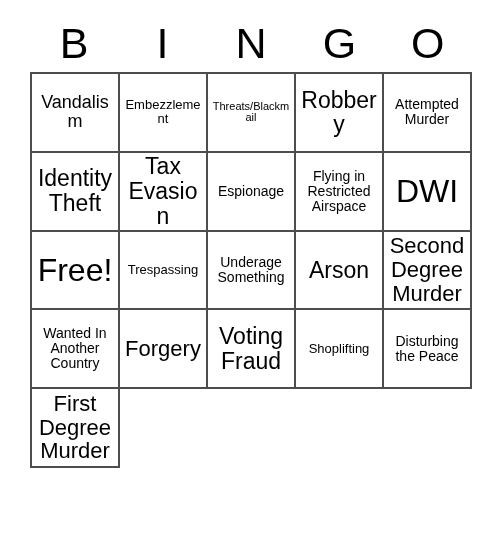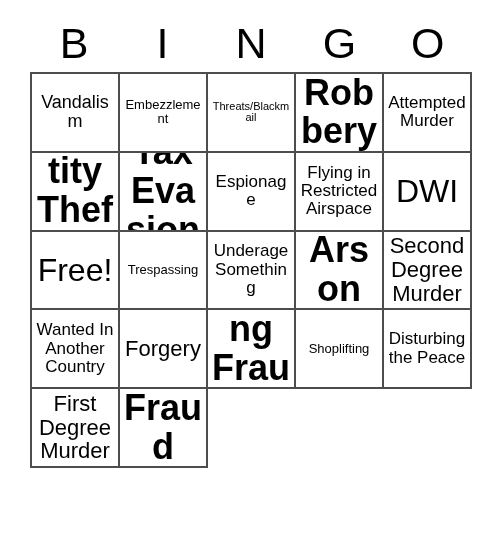--- a/index.html
+++ b/index.html
@@ -71,24 +71,24 @@
   .cell-text {
     display: block;
     width: 100%;
     line-height: 1.08;
     color: #000000;
     word-wrap: break-word;
   }
   
   .fs-xs  { font-size: 11px; }
   .fs-s   { font-size: 13px; }
-  .fs-m   { font-size: 17px; }
+  .fs-m   { font-size: 14px; }
   .fs-l   { font-size: 18px; }
   .fs-xl  { font-size: 22px; }
-  .fs-xxl { font-size: 36px; font-weight: bold; }
+  .fs-xxl { font-size: 23px; }
   .fs-huge{ font-size: 32px; }
 </style>
 </head>
 <body>
 
 <div id="card-root">
 
   <div id="bingo-header">
     <div class="header-letter">B</div>
     <div class="header-letter">I</div>
@@ -154,18 +154,15 @@
       </div>
       <div class="bingo-cell">
         <span class="cell-text fs-s">Shoplifting</span>
       </div>
       <div class="bingo-cell">
         <span class="cell-text fs-m">Disturbing the Peace</span>
       </div>
       <div class="bingo-cell">
         <span class="cell-text fs-xl">First Degree Murder</span>
       </div>
-      <div class="bingo-cell">
-        <span class="cell-text fs-xxl">Fraud</span>
-      </div>
     </div>
 
 </div>
 
 </body></html>

